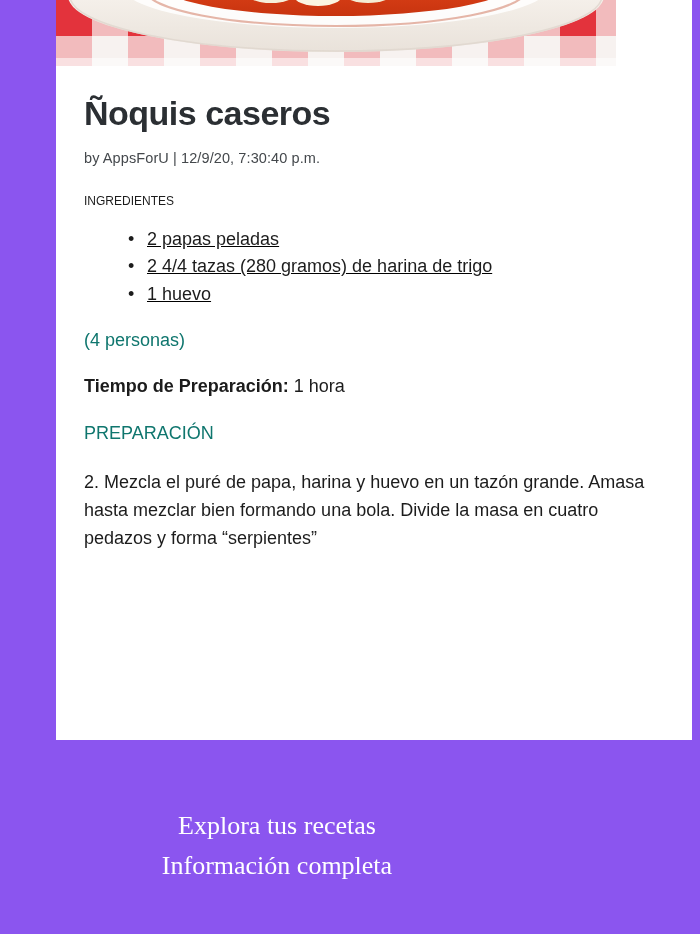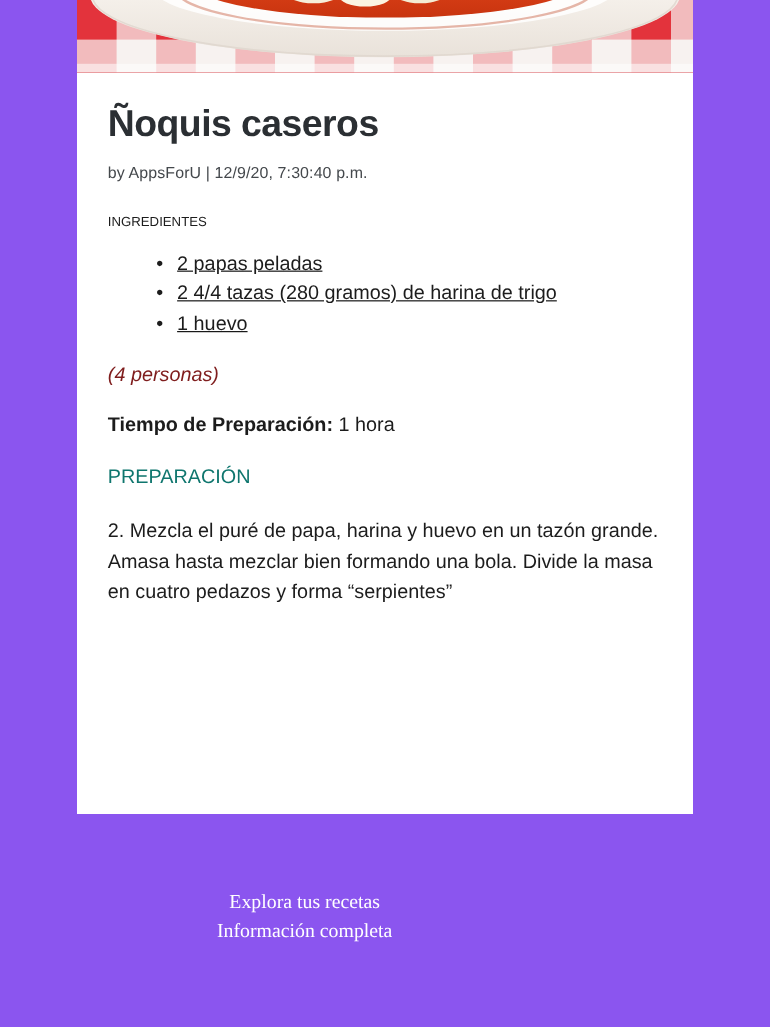--- a/index.html
+++ b/index.html
@@ -9,23 +9,23 @@
   body {
     width: 700px;
     height: 934px;
     background: #8b55ef;
     font-family: "Liberation Sans", sans-serif;
     overflow: hidden;
     position: relative;
   }
   .card {
     position: absolute;
-    left: 70px;
+    left: 56px;
     top: 0;
-    width: 560px;
+    width: 636px;
     height: 740px;
     background: #ffffff;
     overflow: hidden;
     box-sizing: border-box;
   }
   .hero {
     position: relative;
     width: 560px;
     height: 66px;
     overflow: hidden;
@@ -77,23 +77,22 @@
   ul.ingredients li::before {
     content: "\2022";
     position: absolute;
     left: -19px;
     top: 0;
     font-size: 18px;
     color: #1c1c1c;
   }
   .servings {
     font-size: 18px;
-    color: #7f1d1d;
+    color: #0f766e;
     margin: 22px 0 16px 0;
-    font-style: italic;
   }
   .preptime {
     font-size: 18px;
     color: #1c1c1c;
     margin: 25px 0 0 0;
   }
   .preptime b {
     font-weight: bold;
   }
   .prep-heading {
@@ -108,21 +107,21 @@
     margin: 24px 0 0 0;
   }
   .footer-caption {
     position: absolute;
     left: 0;
     top: 806px;
     width: 554px;
     text-align: center;
     color: #ffffff;
     font-family: "Liberation Serif", serif;
-    font-size: 18px;
+    font-size: 26px;
     line-height: 1.52;
   }
   .footer-caption div {
     white-space: nowrap;
   }
 </style>
 </head>
 <body>
 
 <div class="card">

